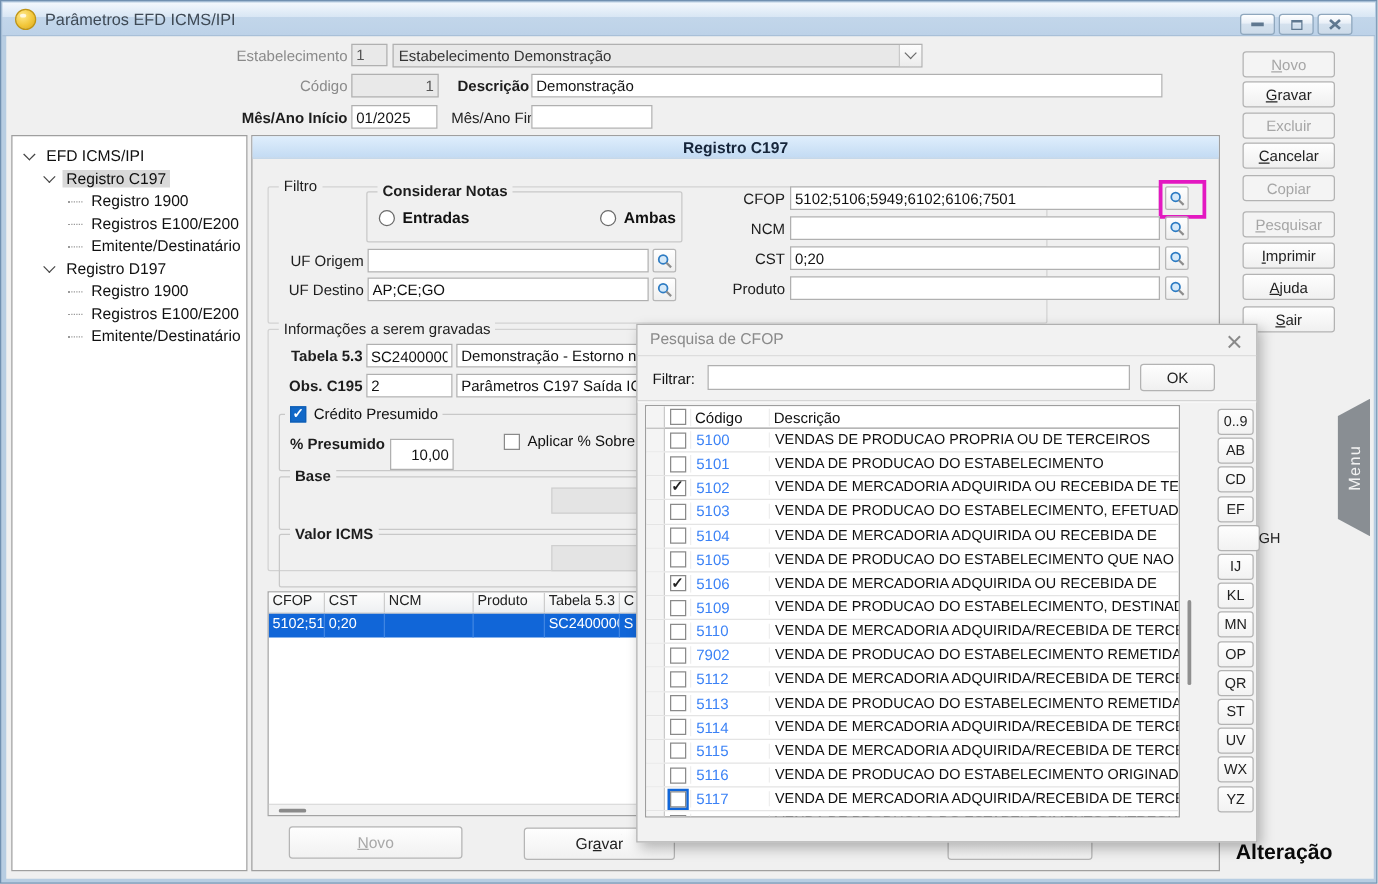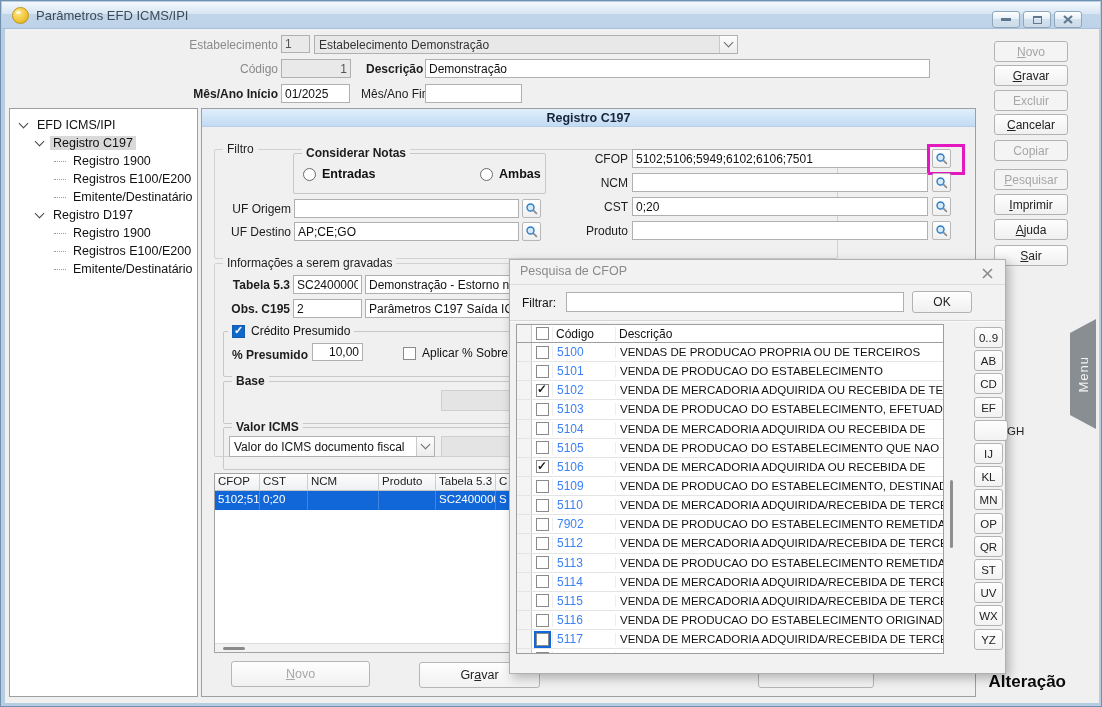--- a/index.html
+++ b/index.html
@@ -293,39 +293,33 @@
     <div class="flabel b" style="left:205px;top:301px;width:84px;">Obs. C195</div>
     <input class="tin" style="left: 292px; top: 298px; width: 69px; height: 19px;" value="2">
     <input class="tin" style="left: 364px; top: 298px; width: 560px; height: 19px;" value="Parâmetros C197 Saída ICMS">
 
     <div class="fieldset" style="left:222px;top:330px;width:292px;height:46px;border-color:#c8c8c8;"></div>
     <div style="position:absolute;left:227px;top:323px;background:#f0f0f0;padding:0 4px;display:flex;align-items:center;gap:6px;">
       <span class="cb blue" id="cb-credito"></span>
       <span style="font-size:12px;color:#111;">Crédito Presumido</span>
     </div>
     <div class="flabel b" style="left:231px;top:347px;width:76px;text-align:left;">% Presumido</div>
-    <input class="tin r" style="left: 311px; top: 342px; width: 51px; height: 18px;" value="10,00">
+    <input class="tin r" style="left: 311px; top: 350px; width: 51px; height: 25px;" value="10,00">
     <div style="position:absolute;left:402px;top:345px;display:flex;align-items:center;gap:6px;">
       <span class="cb" id="cb-aplicar"></span>
       <span style="font-size:12px;color:#111;white-space:nowrap;">Aplicar % Sobre Ba</span>
     </div>
 
     <div class="fieldset" style="left:222px;top:380px;width:360px;height:43px;border-color:#c8c8c8;">
       <span class="legend b">Base</span>
     </div>
     <div class="graybox" style="left:440px;top:389px;width:120px;height:21px;"></div>
 
     <div class="fieldset" style="left:222px;top:426px;width:360px;height:43px;border-color:#c8c8c8;">
       <span class="legend b">Valor ICMS</span>
-    </div>
-    <div class="combo" style="left:228px;top:435px;width:206px;height:21px;">
-      <span class="txt">Valor do ICMS documento fiscal</span>
-      <span class="arr">
-          <span class="chevdn"></span>
-        </span>
     </div>
     <div class="graybox" style="left:440px;top:435px;width:120px;height:21px;"></div>
 
     <div class="grid">
       <div class="ghead">
         <div class="gc" style="width:45px;">CFOP</div>
         <div class="gc" style="width:48px;">CST</div>
         <div class="gc" style="width:71px;">NCM</div>
         <div class="gc" style="width:57px;">Produto</div>
         <div class="gc" style="width:60px;">Tabela 5.3</div>

